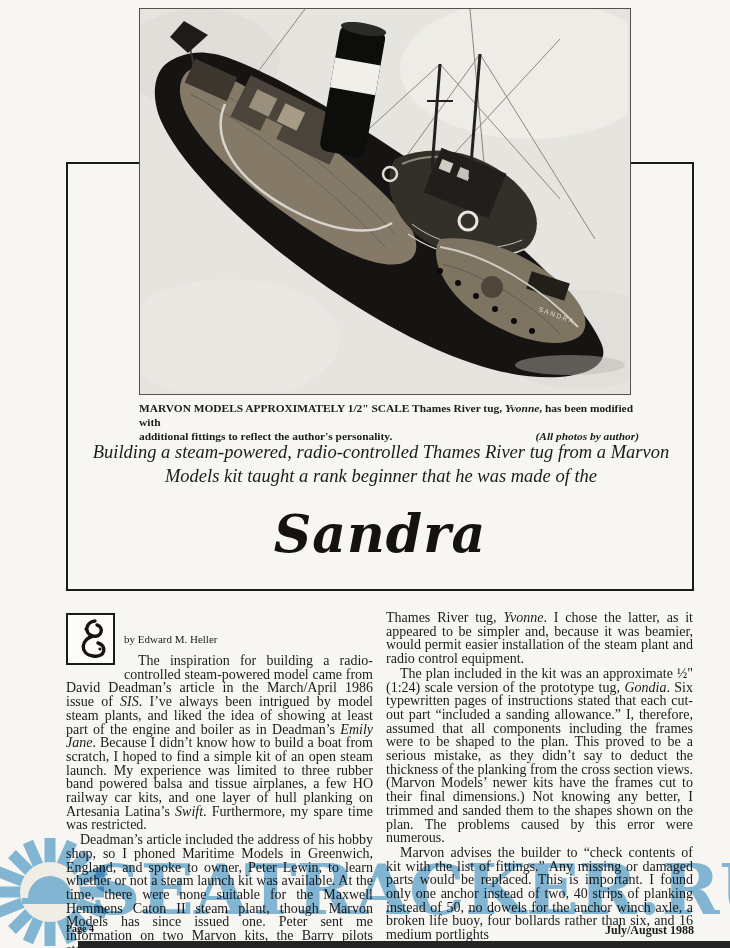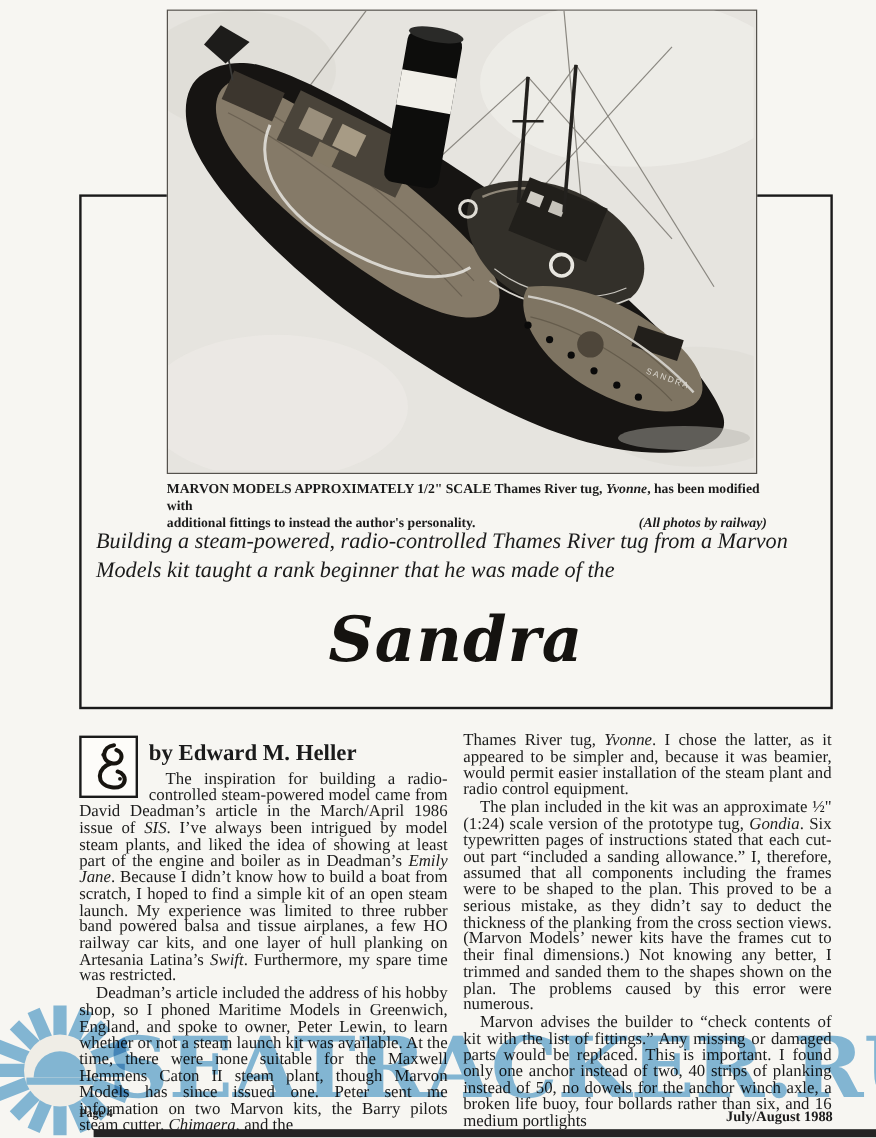--- a/index.html
+++ b/index.html
@@ -15,32 +15,32 @@
              background:#e6e4df;border:1px solid #55524d;z-index:2;}
   .photo-fig svg{display:block;}
 
   
   .caption{position:absolute;left:139px;top:401px;width:500px;z-index:3;
            font-size:11.4px;font-weight:bold;line-height:14px;}
   .caption-row{display:flex;justify-content:space-between;}
   .it{font-style:italic;} .bd{font-weight:bold;}
 
   
-  .blurb{position:absolute;left:80px;top:440px;width:602px;z-index:3;text-align:left;
+  .blurb{position:absolute;left:80px;top:440px;width:602px;z-index:3;text-align:center;
          font-style:italic;font-size:18.5px;line-height:24px;}
   .main-title{position:absolute;left:66px;top:504px;width:628px;z-index:3;text-align:center;
               font-family:"DejaVu Serif",serif;font-weight:bold;font-style:italic;
               font-size:52px;line-height:60px;letter-spacing:1px;color:#151310;}
 
   
   .columns{position:absolute;left:66px;top:611px;width:628px;display:flex;gap:13px;z-index:1;}
   .col{width:307px;}
   .ornament-box{float:left;width:49px;height:52px;border:2px solid #1a1a1a;box-sizing:border-box;
                 margin:2px 9px 3px 0;background:#fdfcf9;display:flex;align-items:center;justify-content:center;}
-  .byline{margin:5px 0 3px 0;font-size:19px;font-weight:bold;line-height:24px;}
+  .byline{margin:16px 0 3px 0;font-size:11px;font-weight:normal;line-height:24px;}
   .body-para{margin:0;text-align:justify;font-size:14px;line-height:13.7px;}
   .body-para.ind{text-indent:14px;}
   .body-para + .body-para{margin-top:1px;}
 
   
   .footer-left{position:absolute;left:66px;top:923px;font-weight:bold;font-size:10px;z-index:6;}
   .footer-right{position:absolute;right:36px;top:923px;font-weight:bold;font-size:12px;z-index:6;}
   .bottom-bar{position:absolute;left:78px;right:0;bottom:0;height:7px;background:#242424;z-index:6;}
 
   
@@ -134,22 +134,22 @@
 
       <text x="398" y="302" transform="rotate(20 398 302)" font-family="Liberation Sans, sans-serif" font-size="7" letter-spacing="1.5" fill="#ddd9d1">SANDRA</text>
 
       <ellipse cx="430" cy="356" rx="55" ry="10" fill="#b9b6b0" opacity="0.45"></ellipse>
     </svg>
   </div>
 
   <div class="caption">
     <div><span class="bd">MARVON MODELS APPROXIMATELY 1/2" SCALE Thames River tug, </span><span class="it bd">Yvonne</span><span class="bd">, has been modified with</span></div>
     <div class="caption-row">
-      <span>additional fittings to instead the author's personality.</span>
-      <span class="it">(All photos by railway)</span>
+      <span>additional fittings to reflect the author's personality.</span>
+      <span class="it">(All photos by author)</span>
     </div>
   </div>
 
   <div class="blurb">
     <div>Building a steam-powered, radio-controlled Thames River tug from a Marvon</div>
     <div>Models kit taught a rank beginner that he was made of the</div>
   </div>
 
   <div class="main-title">Sandra</div>
 

